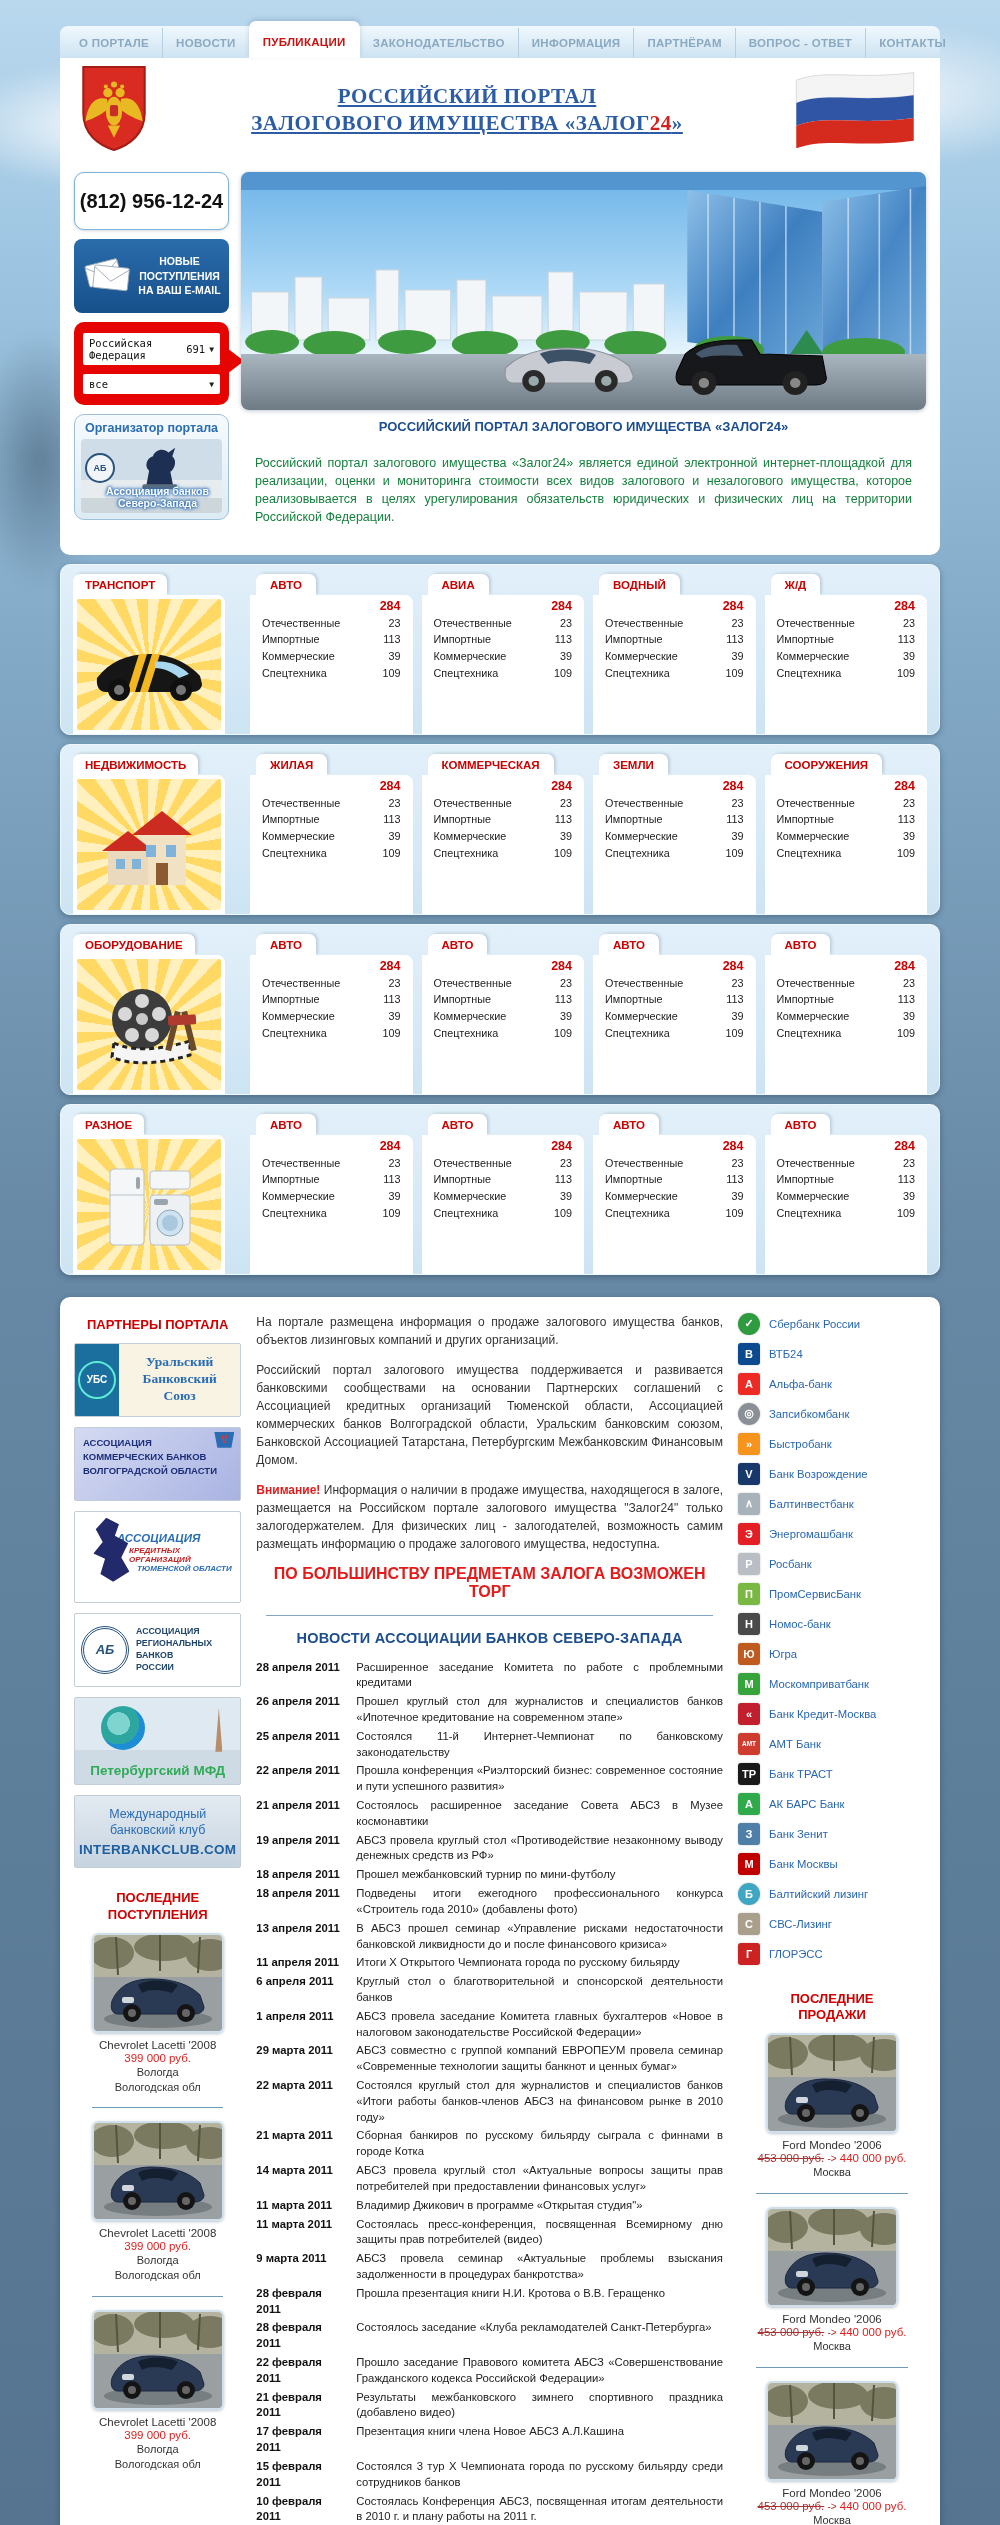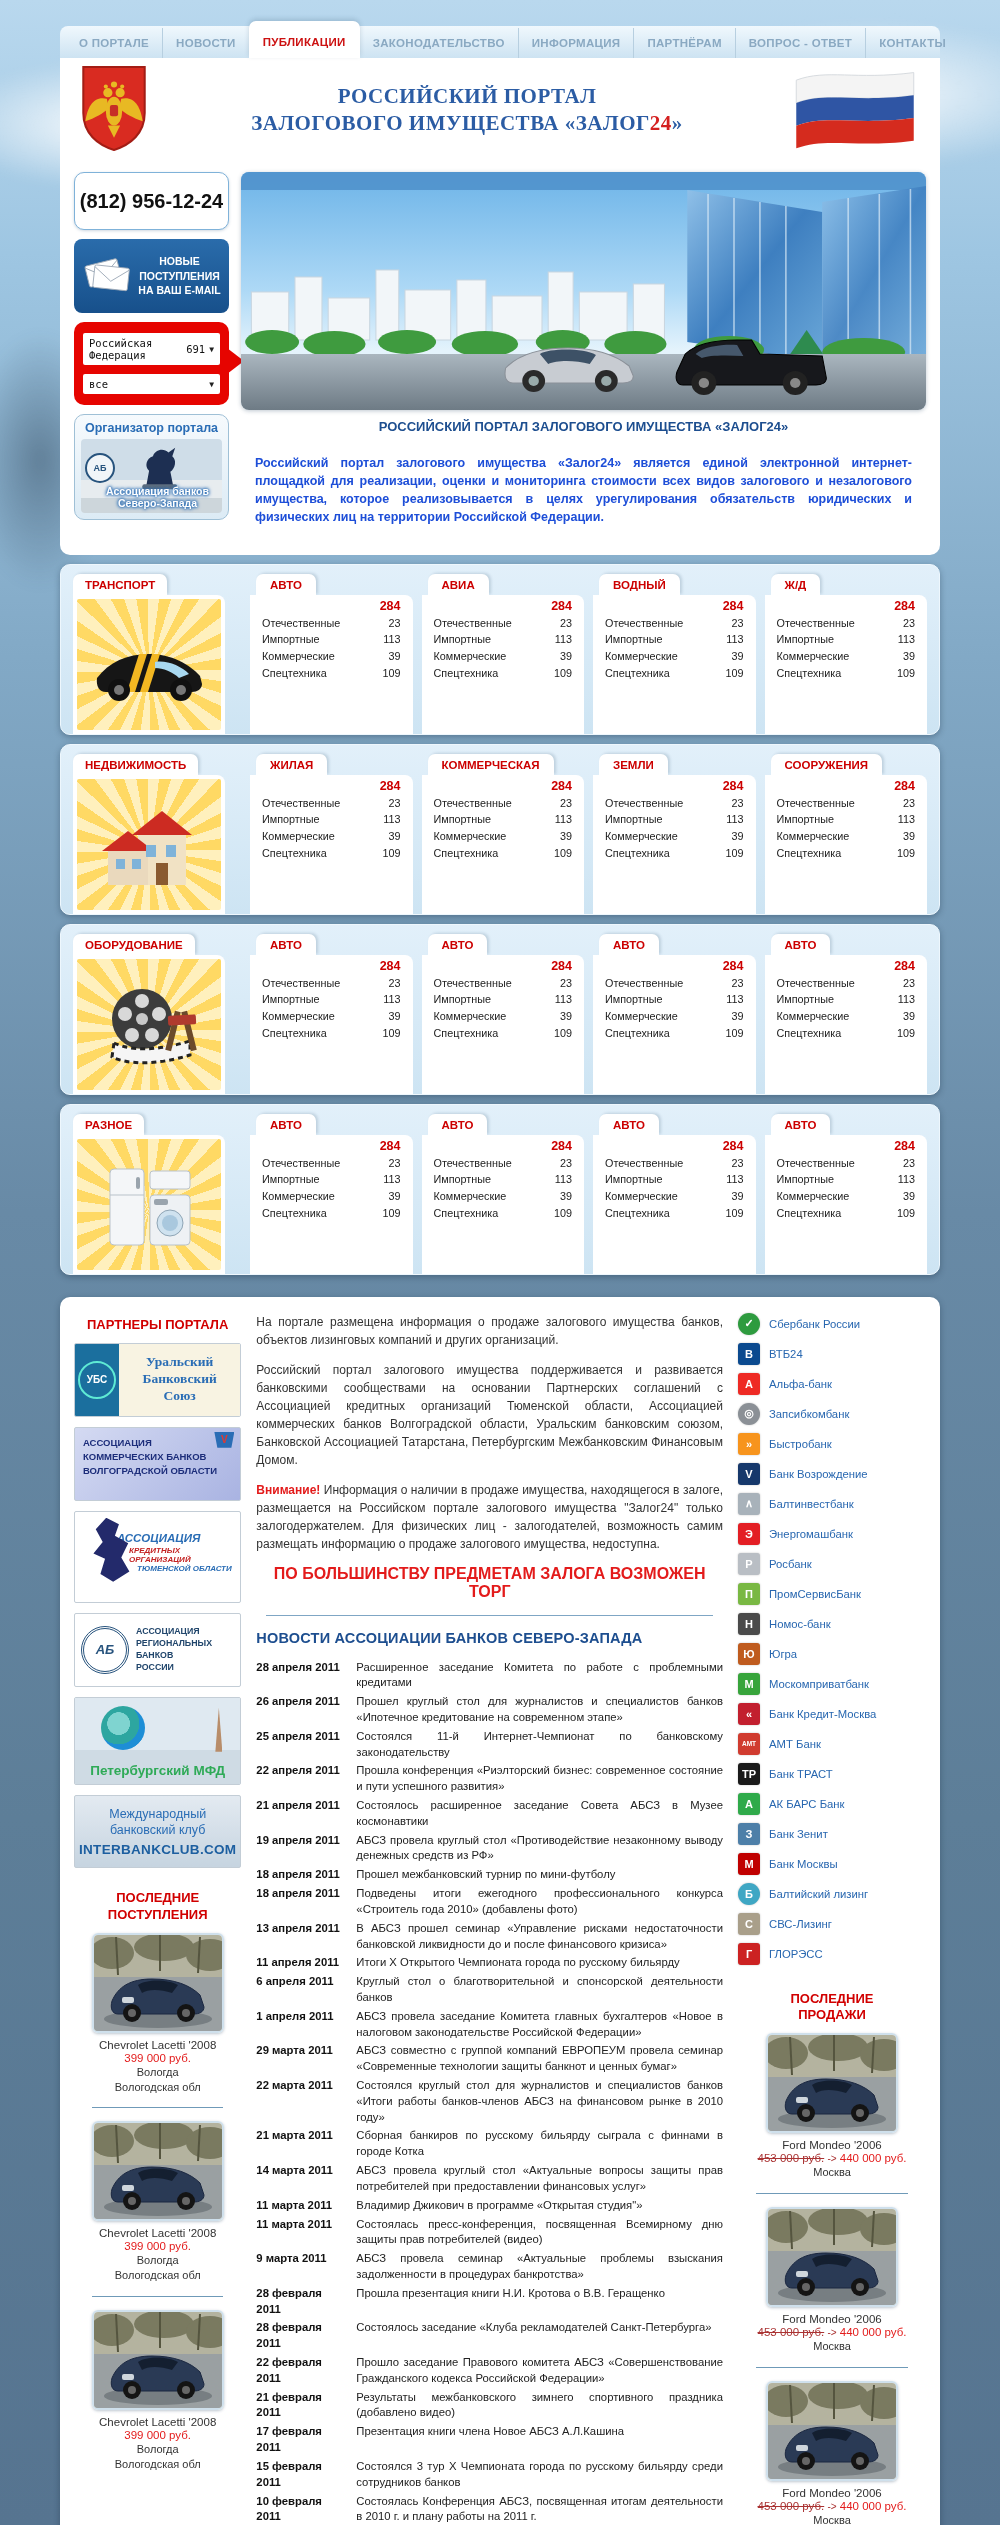--- a/index.html
+++ b/index.html
@@ -19,21 +19,21 @@
     letter-spacing:.3px;border-left:1px solid #b7cfe0;cursor:pointer;white-space:nowrap;}
   .nav-item:first-child{border-left:none;}
   .nav-item.active{background:#fff;color:#cc1111;border-radius:7px 7px 0 0;padding:15px 14px 10px;margin-top:-14px;
     border-left:none;box-shadow:0 -2px 5px rgba(30,60,90,.18);}
   .nav-item.active + .nav-item{border-left:none;}
 
   
   .header{background:#fff;height:104px;display:flex;align-items:center;position:relative;padding:0 18px;}
   .coat{flex:0 0 74px;}
   .h-title{flex:1;text-align:center;font-family:"Liberation Serif",serif;font-weight:bold;color:#2b5ca4;
-    font-size:21px;line-height:1.3;letter-spacing:.5px;}
+    font-size:21px;line-height:1.3;letter-spacing:.5px;text-decoration:underline;}
   .h-title .accent{color:#d42020;}
   .flagbox{flex:0 0 140px;display:flex;justify-content:flex-end;}
 
   
   .topband{background:#fff;display:flex;gap:12px;padding:10px 14px 16px;border-radius:0 0 10px 10px;}
   .leftcol{flex:0 0 155px;display:flex;flex-direction:column;gap:9px;}
   .phonebox{border:1px solid #7fb2d9;border-radius:10px;background:#fff;height:56px;display:flex;align-items:center;
     justify-content:center;font-size:20px;font-weight:bold;color:#111;box-shadow:0 1px 3px rgba(50,90,130,.25);}
   .mailbanner{background:linear-gradient(180deg,#2a6cab,#17508b);border-radius:8px;height:66px;display:flex;
     align-items:center;padding:4px 8px;gap:4px;cursor:pointer;}
@@ -52,21 +52,21 @@
     background:linear-gradient(180deg,#cfdde8 0 55%,#e7ecef 55% 80%,#cdd6db 80% 100%);}
   .org-img svg{position:absolute;left:50%;top:2px;transform:translateX(-40%);}
   .org-emblem{position:absolute;left:4px;top:14px;width:26px;height:26px;border:2px solid #27537d;border-radius:50%;
     color:#27537d;font-weight:bold;font-size:9px;display:flex;align-items:center;justify-content:center;background:rgba(255,255,255,.7);}
   .org-name{position:absolute;left:12px;right:0;bottom:3px;color:#fff;font-weight:bold;font-size:10.5px;line-height:1.2;
     text-shadow:0 0 3px #2a6db5,0 0 3px #2a6db5,0 0 4px #2a6db5;}
   .maincol{flex:1;display:flex;flex-direction:column;}
   .bannerimg{position:relative;height:238px;border-radius:8px;overflow:hidden;box-shadow:0 1px 4px rgba(40,70,100,.3);}
   .bannerimg svg{display:block;width:100%;height:100%;}
   .banner-caption{text-align:center;color:#1d4e8f;font-weight:bold;font-size:13px;margin:9px 0 7px;}
-  .intro{font-size:12.5px;color:#1d4ed8;text-align:justify;line-height:1.45;padding:0 14px;font-weight:bold;}
+  .intro{font-size:12.5px;color:#15803d;text-align:justify;line-height:1.45;padding:0 14px;}
 
   
   .cat-block{position:relative;margin-top:9px;height:160px;border-radius:10px;border:1px solid #eef7fd;
     background:linear-gradient(180deg,#e2f0fa,#cde4f3);box-shadow:0 2px 6px rgba(20,40,60,.35);
     display:flex;gap:10px;padding:9px 12px 0;}
   .cat-left{flex:0 0 152px;display:flex;flex-direction:column;}
   .cat-tab,.stat-tab{align-self:flex-start;background:#fff;color:#cc0000;font-weight:bold;font-size:11.5px;
     padding:5px 12px 4px;border-radius:7px 7px 0 0;box-shadow:2px -1px 3px rgba(40,70,100,.18);cursor:pointer;white-space:nowrap;}
   .cat-img{flex:1;background:#fff;border-radius:0 8px 0 0;padding:4px;cursor:pointer;}
   .sunburst{position:relative;height:100%;border-radius:2px;overflow:hidden;
@@ -128,21 +128,21 @@
   .car-price .old{color:#a33;text-decoration:line-through;}
   .car-price .arr{color:#a33;font-size:10px;}
   .car-price .old:empty,.car-price .arr:empty{display:none;}
   .car-city,.car-region{font-size:11px;color:#333;line-height:1.35;}
   .card-divider{border-top:1px solid #6f9ab8;margin:13px 18px;}
 
   .mid-p{font-size:12px;color:#333;text-align:justify;line-height:1.5;margin:0 0 12px;}
   .mid-p .warn{color:#e31b1b;font-weight:bold;}
   .torg{color:#e31b1b;font-weight:bold;font-size:16px;text-align:center;margin:2px 0 14px;}
   .mid-divider{border-top:1px solid #7fa6c4;margin:0 10px 14px;}
-  .news-head{color:#1d4e8f;font-weight:bold;font-size:14.5px;margin:6px 0 14px;letter-spacing:.2px;}
+  .news-head{color:#1d4e8f;font-weight:bold;font-size:14.5px;text-align:center;margin:6px 0 14px;letter-spacing:.2px;}
   .news-item{display:flex;gap:10px;margin-bottom:3px;}
   .news-date{flex:0 0 90px;font-weight:bold;font-size:11.3px;color:#111;line-height:1.4;}
   .news-text{flex:1;font-size:11.3px;color:#222;line-height:1.4;text-align:justify;cursor:pointer;}
 
   .bank-item{display:flex;align-items:center;gap:9px;margin-bottom:8px;cursor:pointer;}
   .bank-icon{flex:0 0 22px;height:22px;border-radius:3px;color:#fff;font-weight:bold;font-size:11px;
     display:flex;align-items:center;justify-content:center;box-shadow:0 0 2px rgba(0,0,0,.25);}
   .bank-name{font-size:11.3px;color:#2867b0;}
   .sales-head{margin-top:26px;}
 </style>

